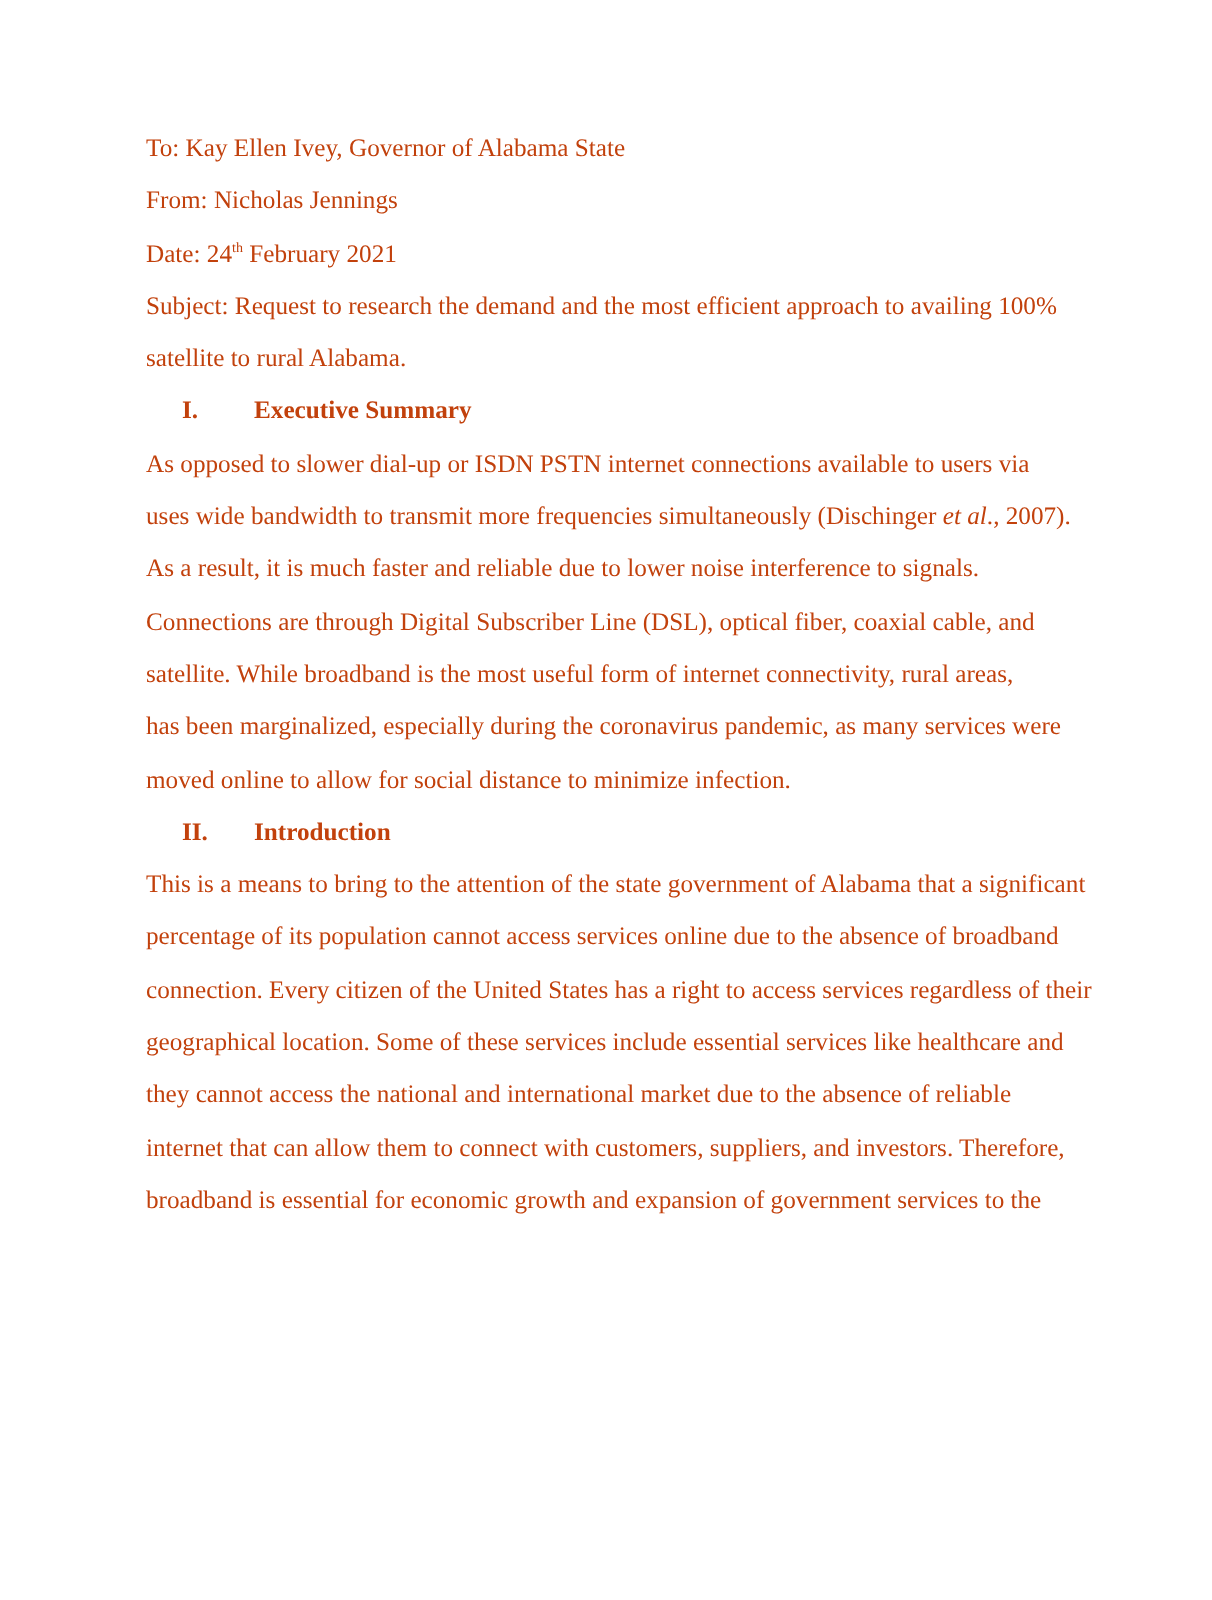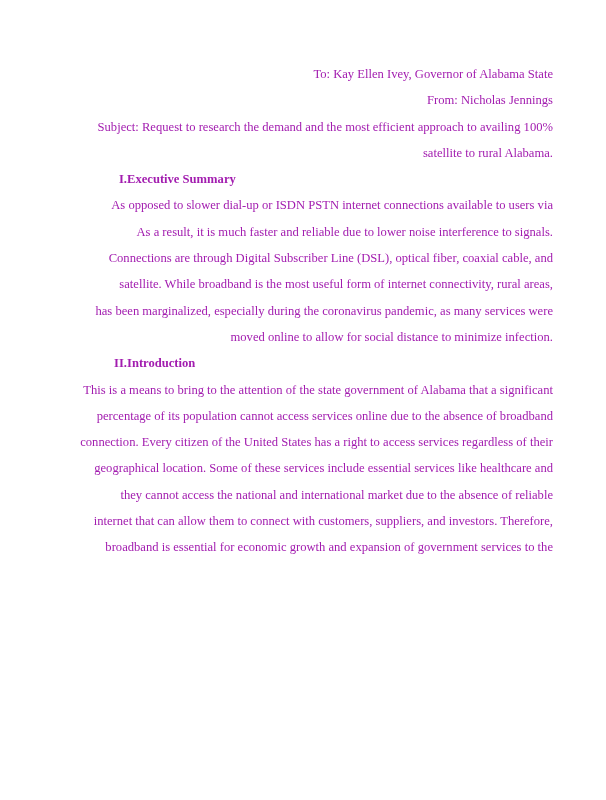--- a/index.html
+++ b/index.html
@@ -19,23 +19,22 @@
       width: 606px; height: 800px;
       background: #ffffff;
     }
     .content {
       position: absolute;
       left: 73px;
       top: 61px;
       width: 480px;
       font-family: "Liberation Serif", serif;
       font-size: 12.6px;
-      color: #a21caf;
+      color: #c2410c;
       line-height: 26.3px;
-      text-align: right;
     }
     .line {
       display: block;
       white-space: nowrap;
       margin: 0;
     }
     .heading {
       font-weight: bold;
       display: flex;
       margin: 0;
@@ -53,29 +52,31 @@
     em { font-style: italic; }
   </style>
 </head>
 <body>
 
 <div class="page">
   <div class="content">
 
     <div class="line">To: Kay Ellen Ivey, Governor of Alabama State</div>
     <div class="line">From: Nicholas Jennings</div>
+    <div class="line"><span>Date: 24</span><sup>th</sup><span> February 2021</span></div>
     <div class="line">Subject: Request to research the demand and the most efficient approach to availing 100%</div>
     <div class="line">satellite to rural Alabama.</div>
 
     <div class="heading">
       <span class="num">I.</span>
       <span>Executive Summary</span>
     </div>
     <div class="para">
       <div class="line">As opposed to slower dial-up or ISDN PSTN internet connections available to users via</div>
+      <div class="line"><span>uses wide bandwidth to transmit more frequencies simultaneously (Dischinger </span><em>et al</em><span>., 2007).</span></div>
       <div class="line">As a result, it is much faster and reliable due to lower noise interference to signals.</div>
       <div class="line">Connections are through Digital Subscriber Line (DSL), optical fiber, coaxial cable, and</div>
       <div class="line">satellite. While broadband is the most useful form of internet connectivity, rural areas,</div>
       <div class="line">has been marginalized, especially during the coronavirus pandemic, as many services were</div>
       <div class="line">moved online to allow for social distance to minimize infection.</div>
     </div>
 
     <div class="heading">
       <span class="num">II.</span>
       <span>Introduction</span>

